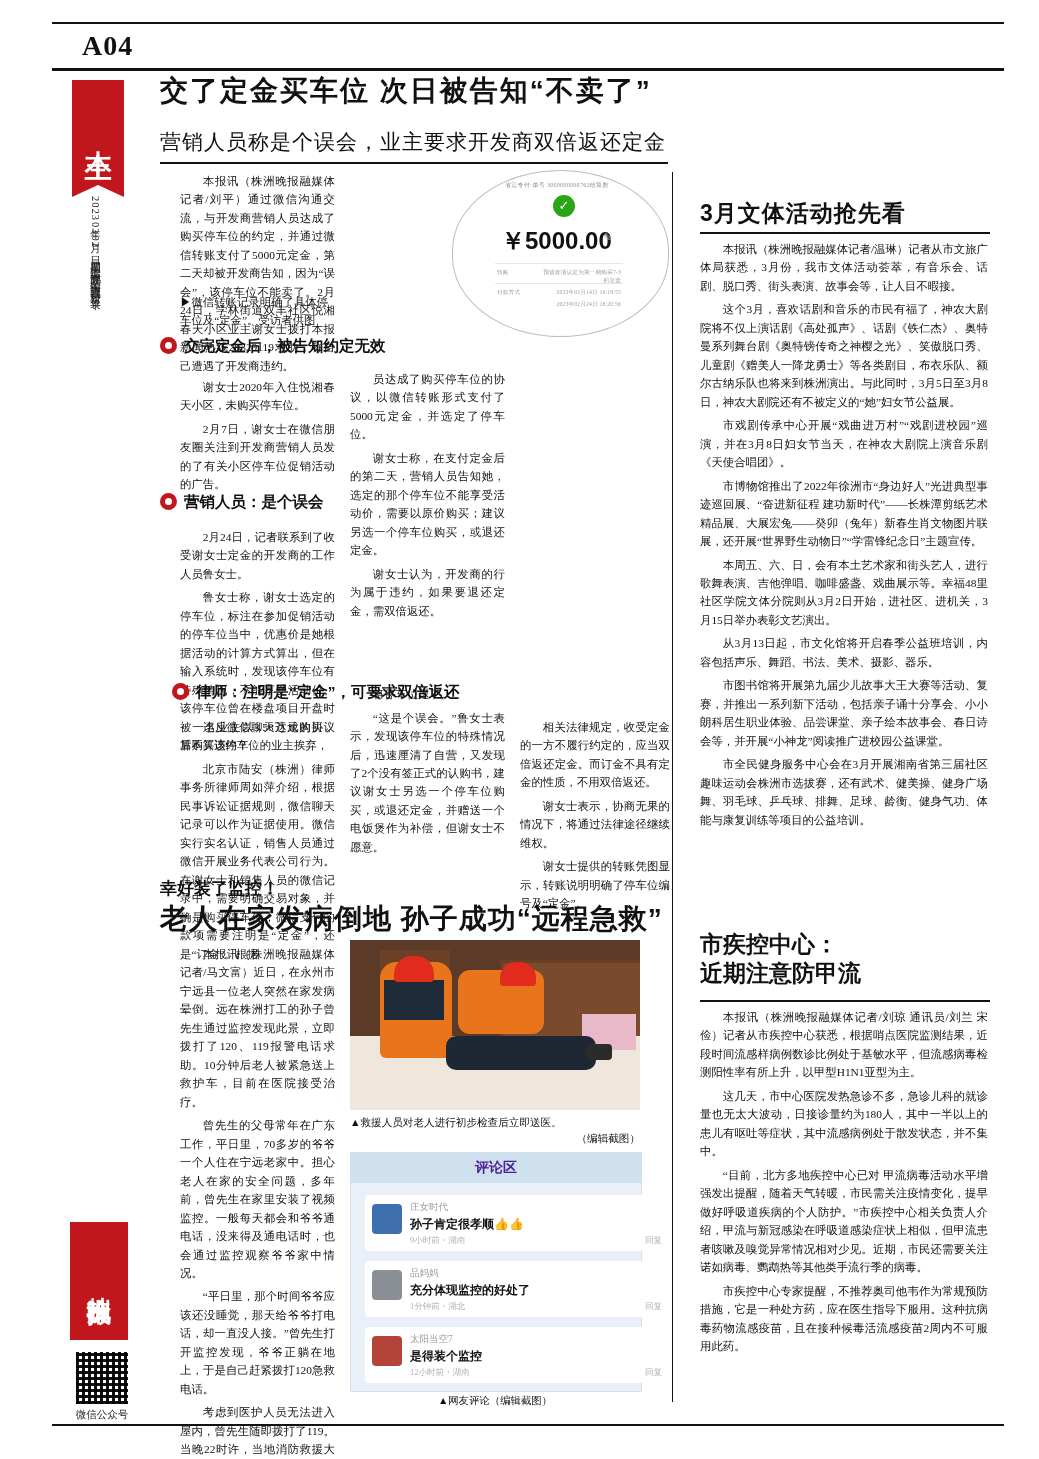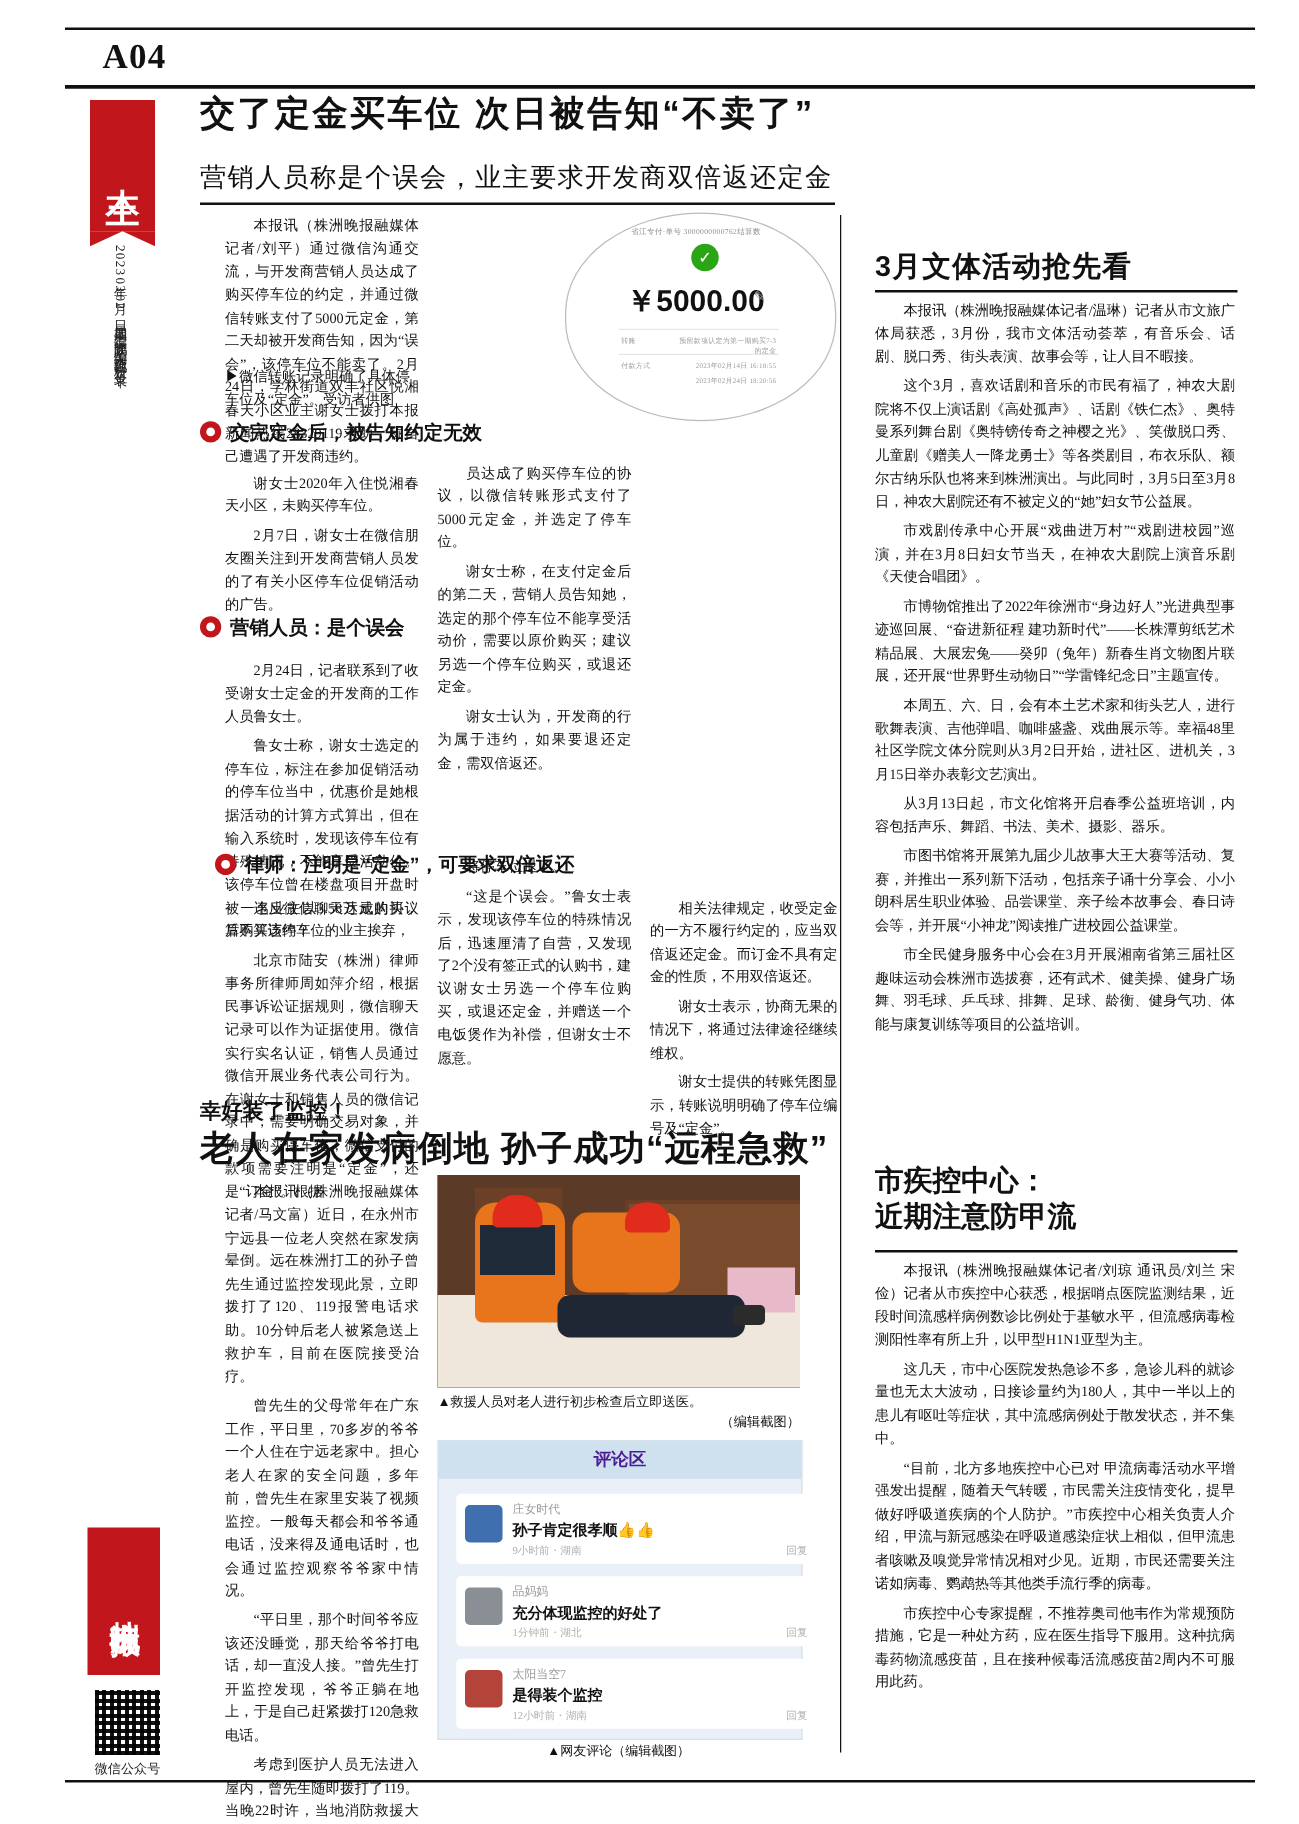--- a/index.html
+++ b/index.html
@@ -90,21 +90,21 @@
 
   .photo-cap{position:absolute;left:350px;top:1115px;width:290px;font-size:10.6px;line-height:1.55;color:#111;}
   .photo-cap .t{color:#111;}
   .photo-cap .ed{display:block;text-align:right;}
 
   
   .cmt{position:absolute;left:350px;top:1152px;width:290px;height:238px;background:#e9f0f7;border:1px solid #d4e0ea;}
   .cmt-head{position:absolute;left:0;top:0;width:100%;height:30px;background:#cfe0ef;
             display:flex;align-items:center;justify-content:center;font-size:14px;font-weight:bold;color:#4c1d95;
             font-family:"Liberation Sans",sans-serif;}
-  .cmt-row{position:absolute;left:14px;width:291px;height:56px;background:#fff;border-radius:4px;}
+  .cmt-row{position:absolute;left:14px;width:291px;height:56px;background:#fff;border-radius:4px;padding-left:16px;}
   .av{position:absolute;left:7px;top:9px;width:30px;height:30px;border-radius:4px;}
   .nm{position:absolute;left:45px;top:6px;font-size:9.5px;color:#9b9b9b;}
   .tx{position:absolute;left:45px;top:21px;font-size:12px;color:#111;font-weight:bold;}
   .mt{position:absolute;left:45px;top:40px;font-size:8.5px;color:#b0b0b0;}
   .rp{position:absolute;right:10px;top:40px;font-size:8.5px;color:#b0b0b0;}
 
   
   .vrule{position:absolute;left:672px;top:172px;width:1px;height:1230px;background:#111;}
 
   

